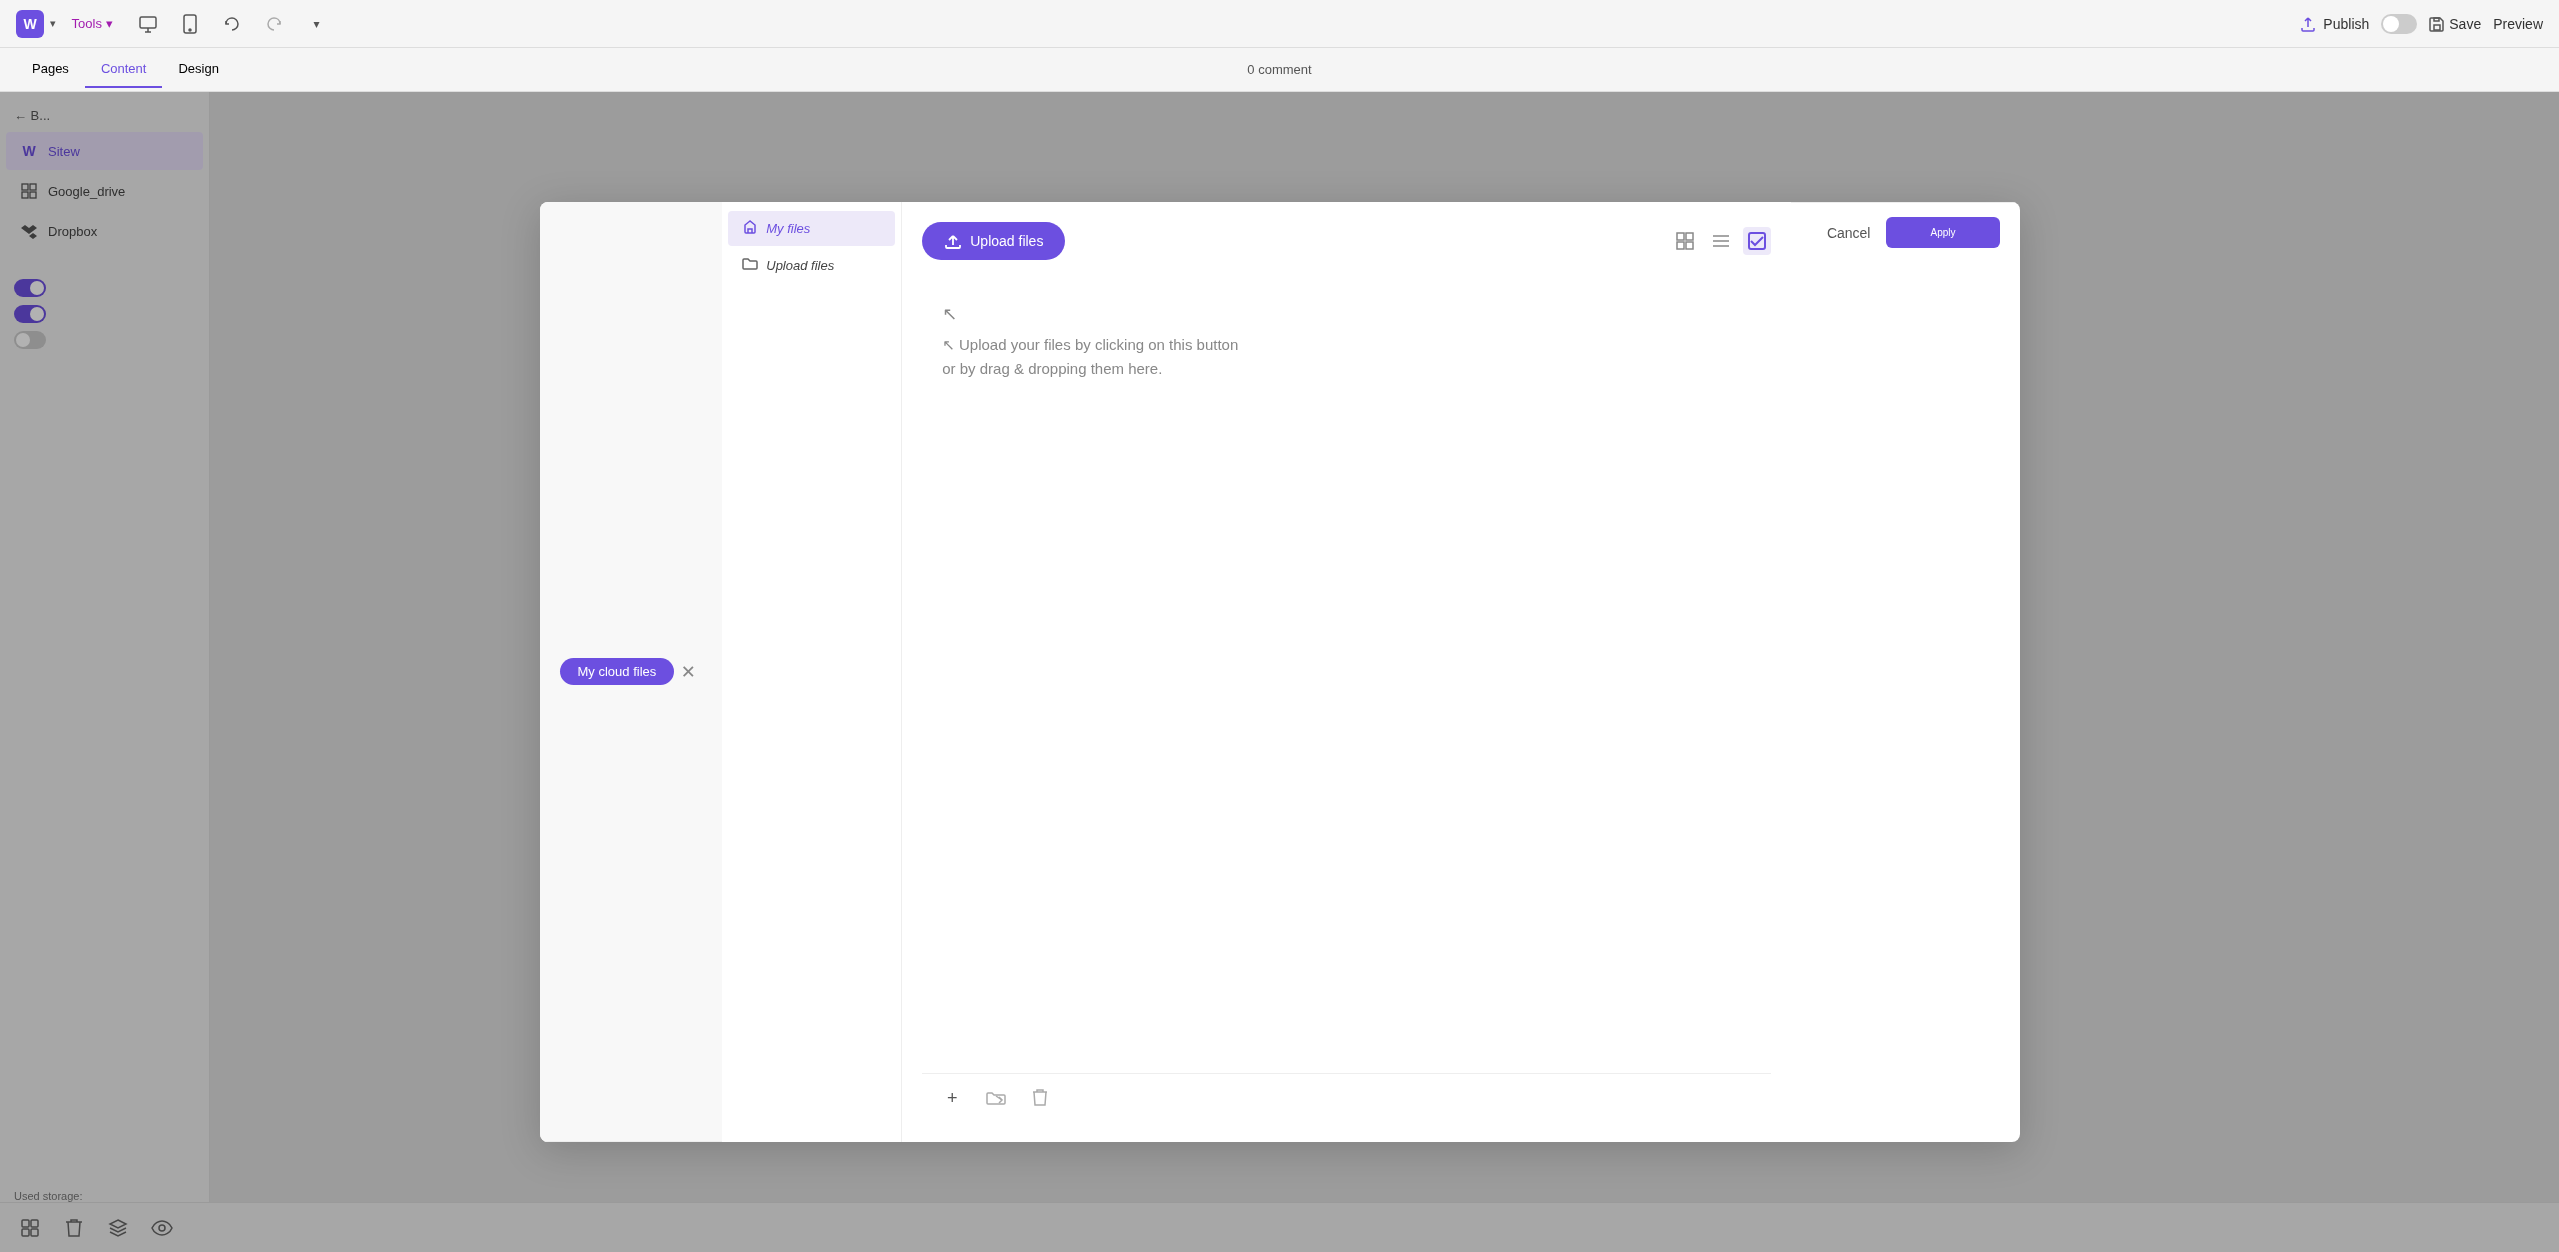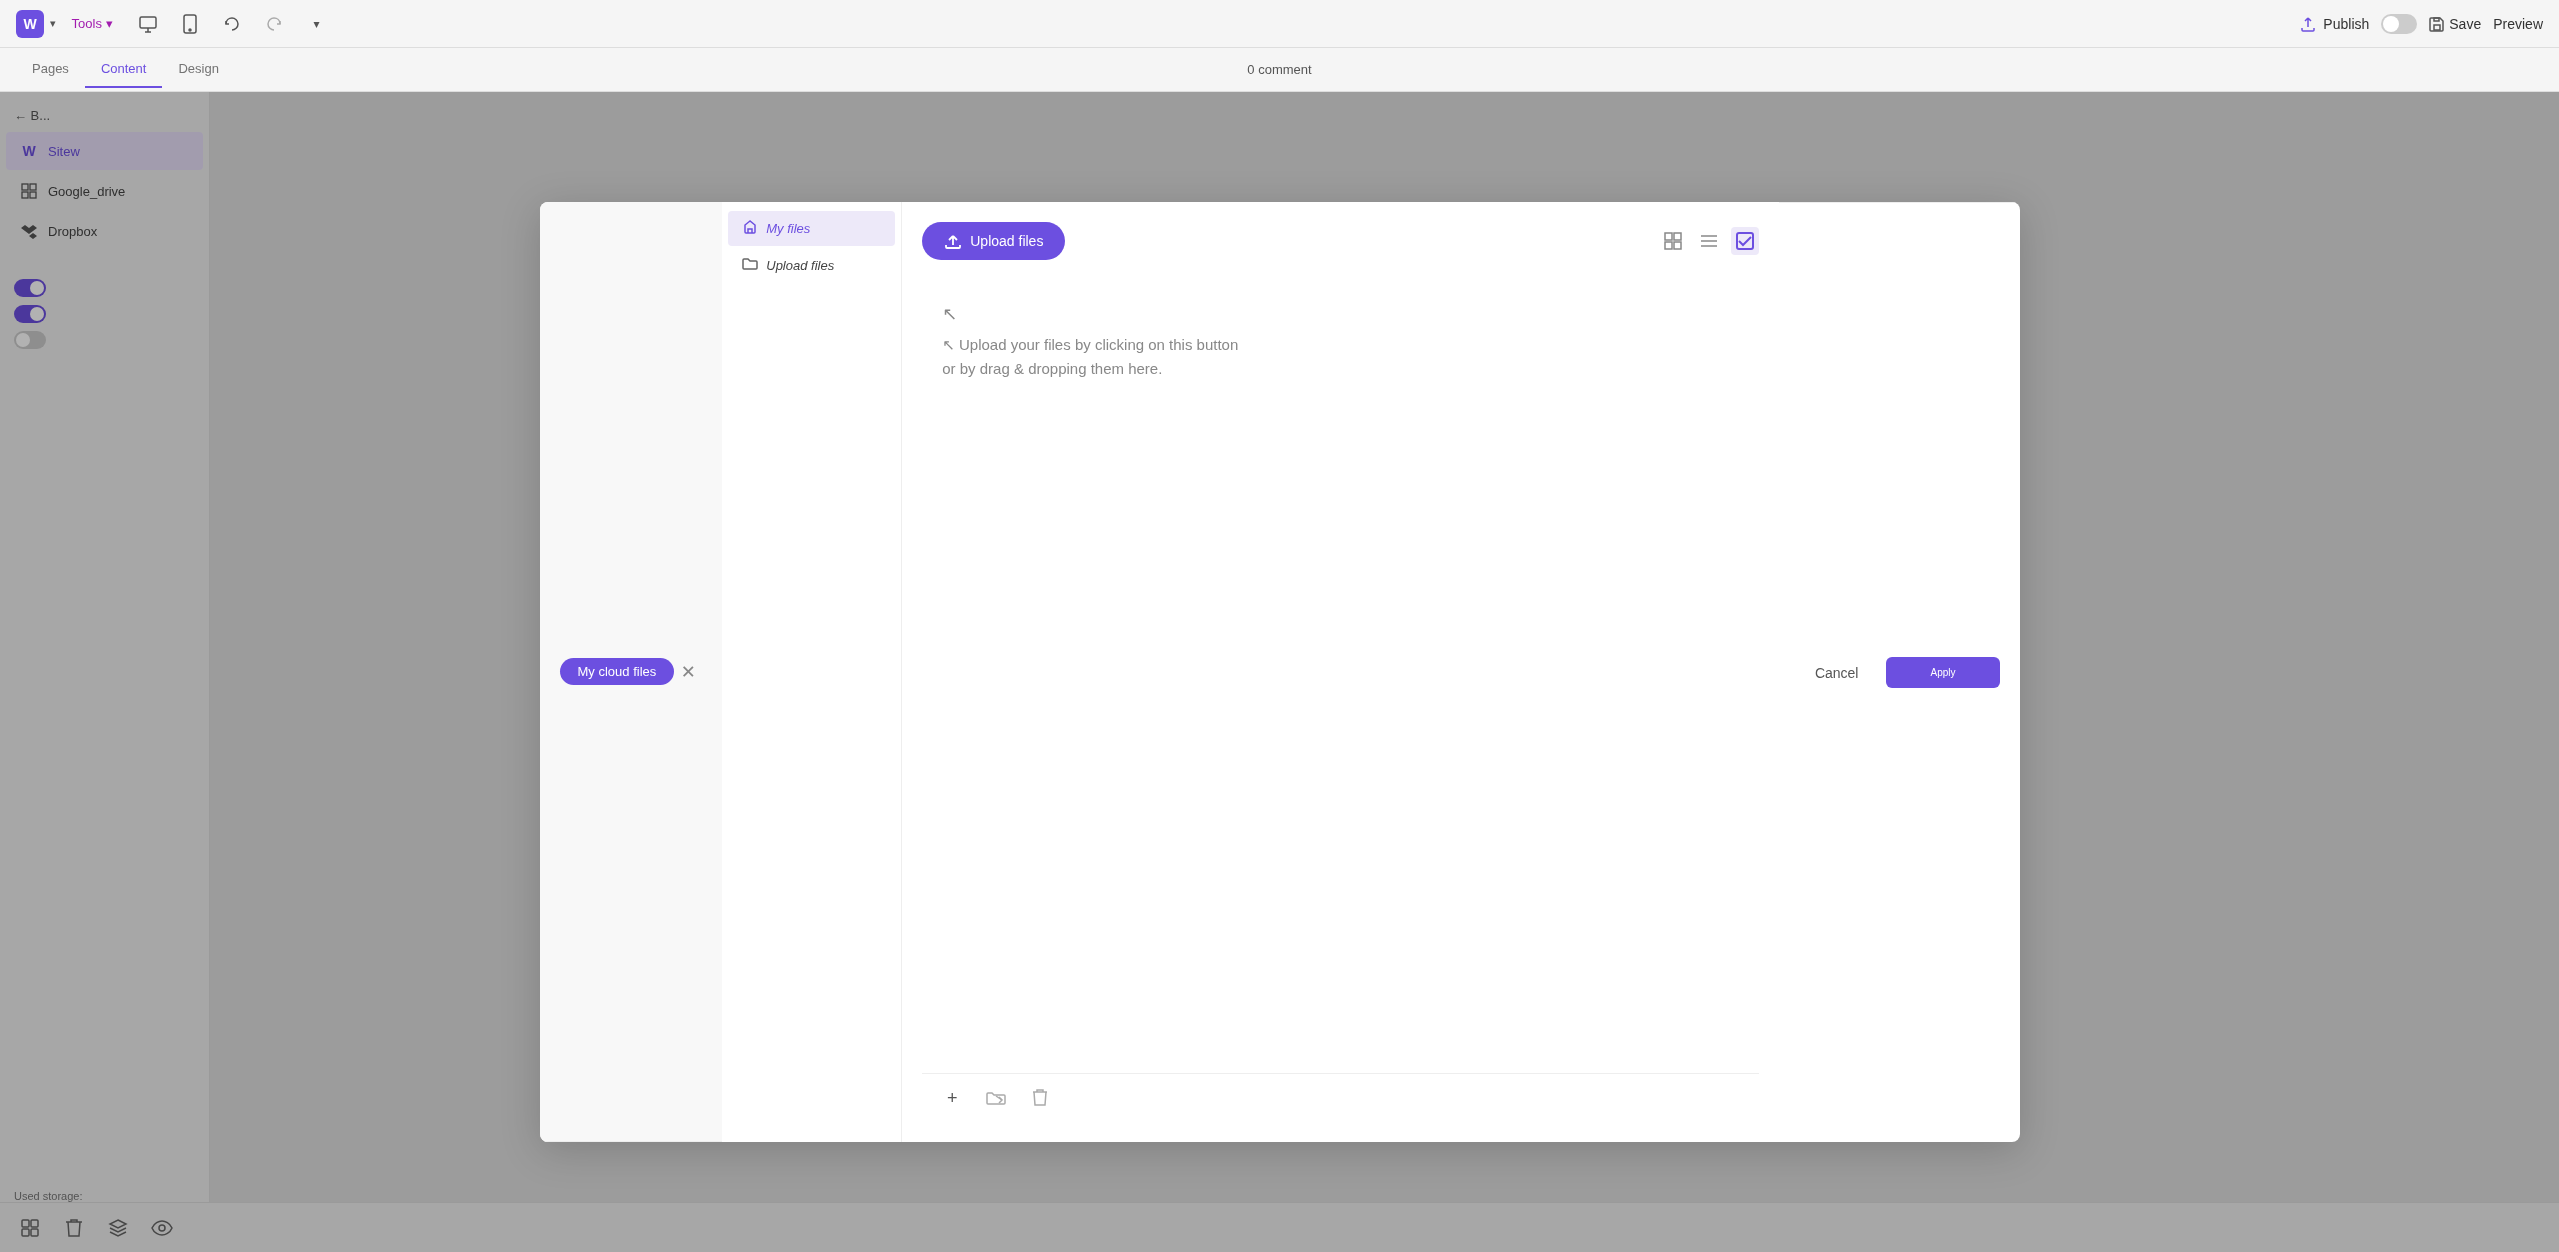--- a/index.html
+++ b/index.html
@@ -116,21 +116,21 @@
     .secondbar-tabs {
       display: flex;
       align-items: center;
       gap: 0;
       padding: 0 16px;
     }
     .secondbar-tab {
       padding: 10px 16px;
       font-size: 13px;
       cursor: pointer;
-      color: #737373;
+      color: #000000;
       border-bottom: 2px solid transparent;
     }
     .secondbar-tab.active {
       color: #6c4fe0;
       border-bottom: 2px solid #6c4fe0;
       font-weight: 500;
     }
     .secondbar-comment {
       position: absolute;
       left: 50%;
@@ -420,23 +420,22 @@
       display: flex; align-items: center; justify-content: center;
       cursor: pointer;
       color: #aaa;
       font-size: 18px;
     }
     .folder-bar-icon.active { color: #555; }
 
     
     .modal-footer {
       display: flex;
-      align-items: center;
+      align-items: flex-start;
       justify-content: flex-end;
-      gap: 12px;
       padding: 14px 20px;
       border-top: 1px solid #eee;
     }
     .cancel-btn {
       background: none;
       border: none;
       font-size: 14px;
       color: #555;
       cursor: pointer;
       padding: 8px 16px;

